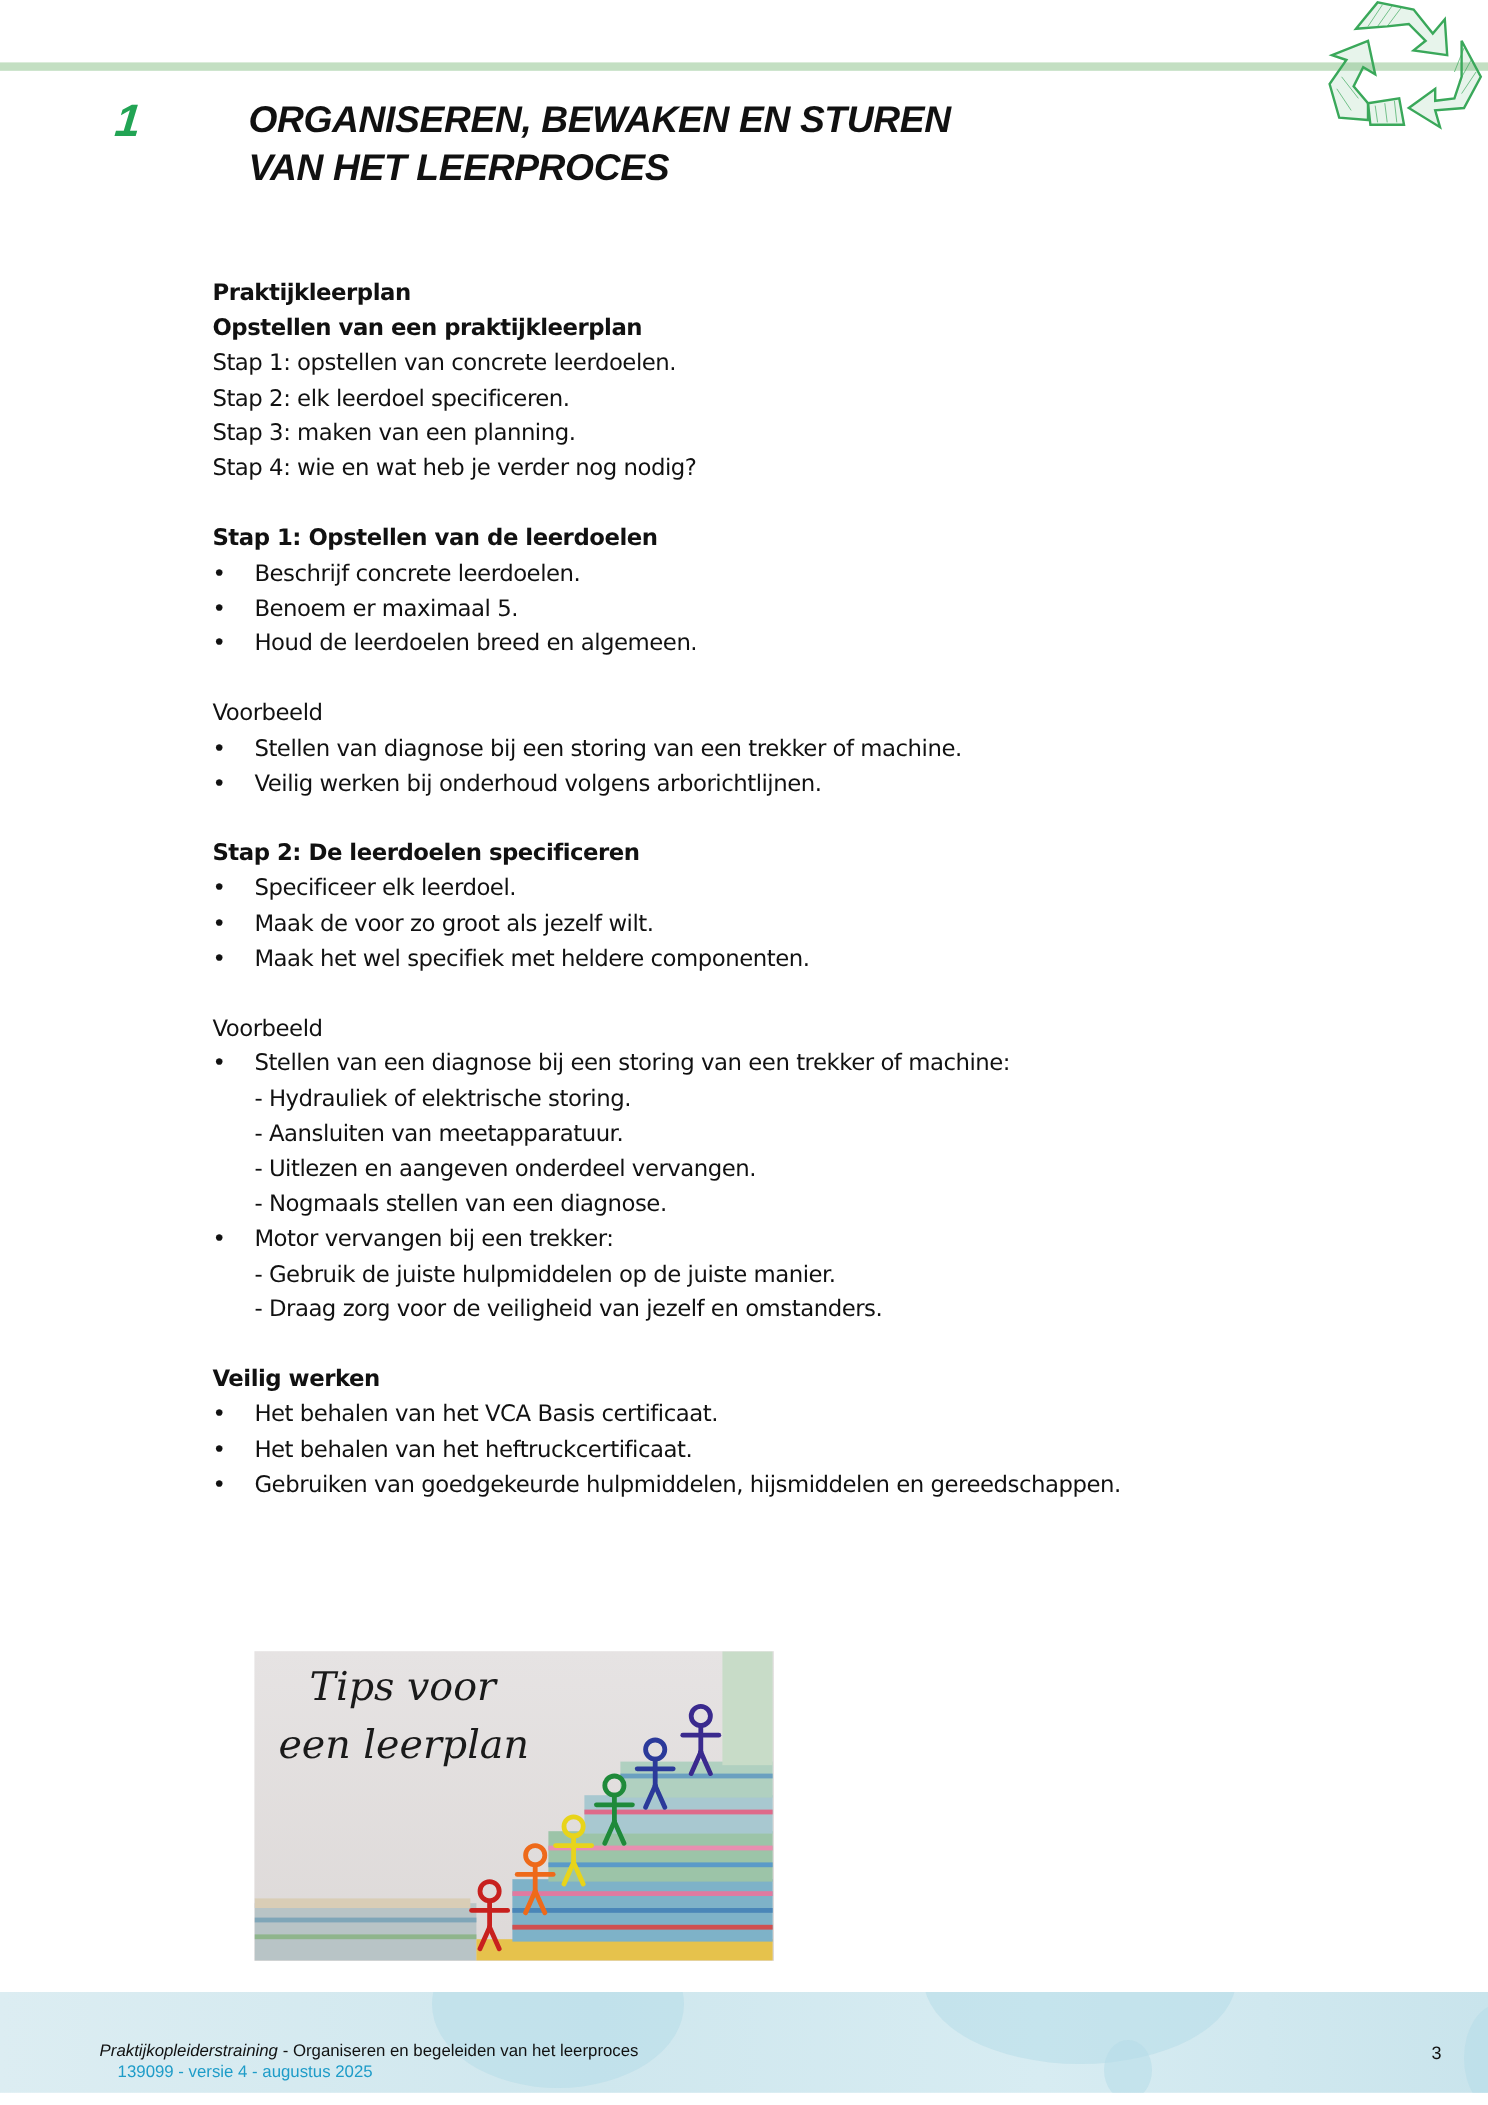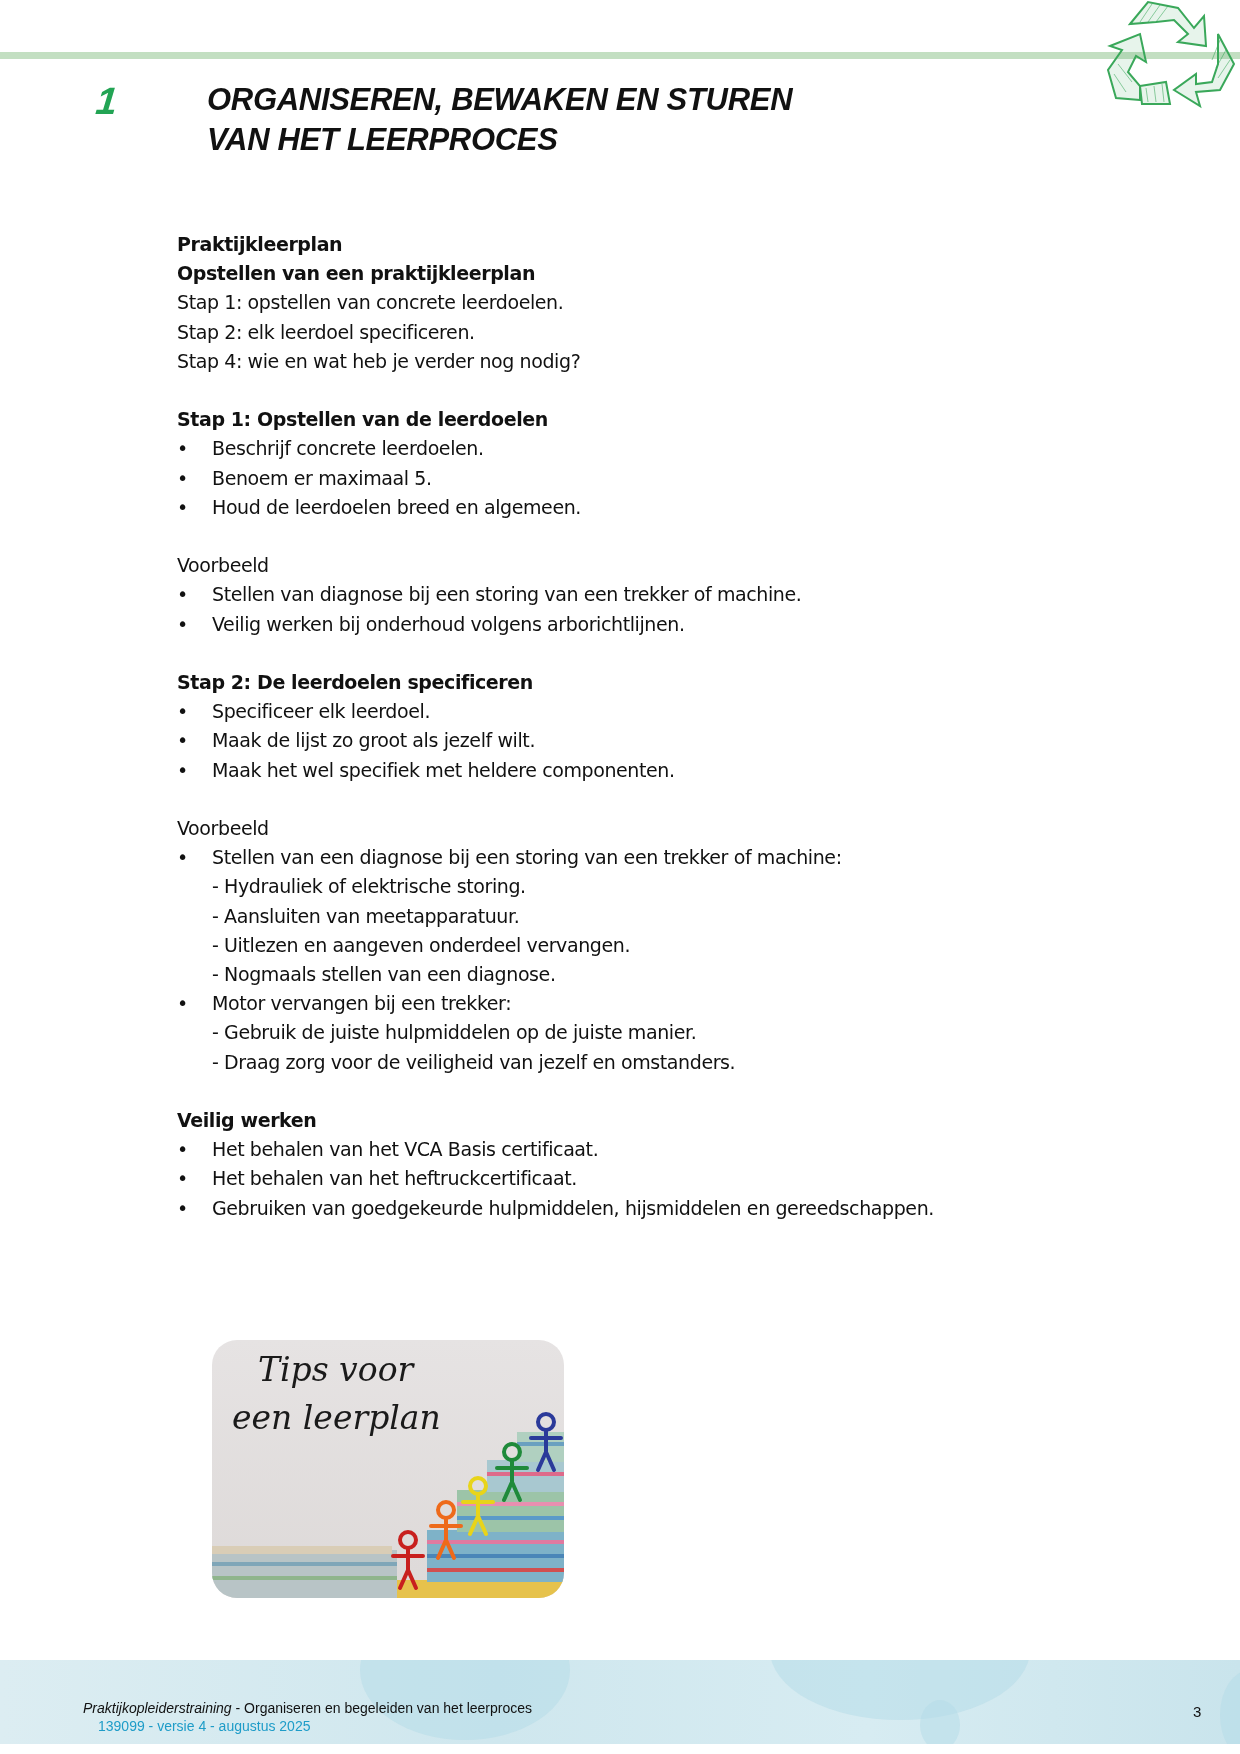--- a/index.html
+++ b/index.html
@@ -22,22 +22,22 @@
     position: absolute; left: 177px; top: 230px; width: 900px;
     font-family: "DejaVu Sans", sans-serif; font-size: 19px; line-height: 29.2px;
     letter-spacing: -0.4px;
   }
   .content .b { font-weight: bold; }
   .content .gap { height: 29.2px; }
   .bullet { display: flex; }
   .bullet .dot { width: 35px; flex: 0 0 35px; }
   .sub { padding-left: 35px; }
   .illustration {
-    position: absolute; left: 212px; top: 1340px; width: 352px; height: 258px;
-    background: linear-gradient(180deg, #e6e3e3 0%, #ddd9d8 100%); overflow: hidden; border-radius: 25px;
+    position: absolute; left: 212px; top: 1376px; width: 433px; height: 258px;
+    background: linear-gradient(180deg, #e6e3e3 0%, #ddd9d8 100%); overflow: hidden;
   }
   .illustration .cap {
     position: absolute; font-family: "DejaVu Serif", serif; font-style: italic; font-size: 33px; color: #1a1a1a;
   }
   .footer {
     position: absolute; left: 0; top: 1660px; width: 1240px; height: 84px;
     background: linear-gradient(90deg, #dcedf2 0%, #cfe7ee 40%, #d7ecf2 70%, #c9e4ec 100%); overflow: hidden;
   }
   .footer .bubble { position: absolute; border-radius: 50%; background: rgba(180,220,232,0.5); }
   .footer .line1 {
@@ -83,20 +83,21 @@
   <div>ORGANISEREN, BEWAKEN EN STUREN</div>
   <div>VAN HET LEERPROCES</div>
 </div>
 
 <div class="content">
 
   <div class="b">Praktijkleerplan</div>
   <div class="b">Opstellen van een praktijkleerplan</div>
   <div>Stap 1: opstellen van concrete leerdoelen.</div>
   <div>Stap 2: elk leerdoel specificeren.</div>
+  <div>Stap 3: maken van een planning.</div>
   <div>Stap 4: wie en wat heb je verder nog nodig?</div>
   <div class="gap"></div>
 
   <div class="b">Stap 1: Opstellen van de leerdoelen</div>
   <div class="bullet">
       <span class="dot">•</span>
       <span>Beschrijf concrete leerdoelen.</span>
     </div>
   <div class="bullet">
       <span class="dot">•</span>
@@ -118,21 +119,21 @@
     </div>
   <div class="gap"></div>
 
   <div class="b">Stap 2: De leerdoelen specificeren</div>
   <div class="bullet">
       <span class="dot">•</span>
       <span>Specificeer elk leerdoel.</span>
     </div>
   <div class="bullet">
       <span class="dot">•</span>
-      <span>Maak de lijst zo groot als jezelf wilt.</span>
+      <span>Maak de voor zo groot als jezelf wilt.</span>
     </div>
   <div class="bullet">
       <span class="dot">•</span>
       <span>Maak het wel specifiek met heldere componenten.</span>
     </div>
   <div class="gap"></div>
   <div>Voorbeeld</div>
   <div class="bullet">
       <span class="dot">•</span>
       <span>Stellen van een diagnose bij een storing van een trekker of machine:</span>

